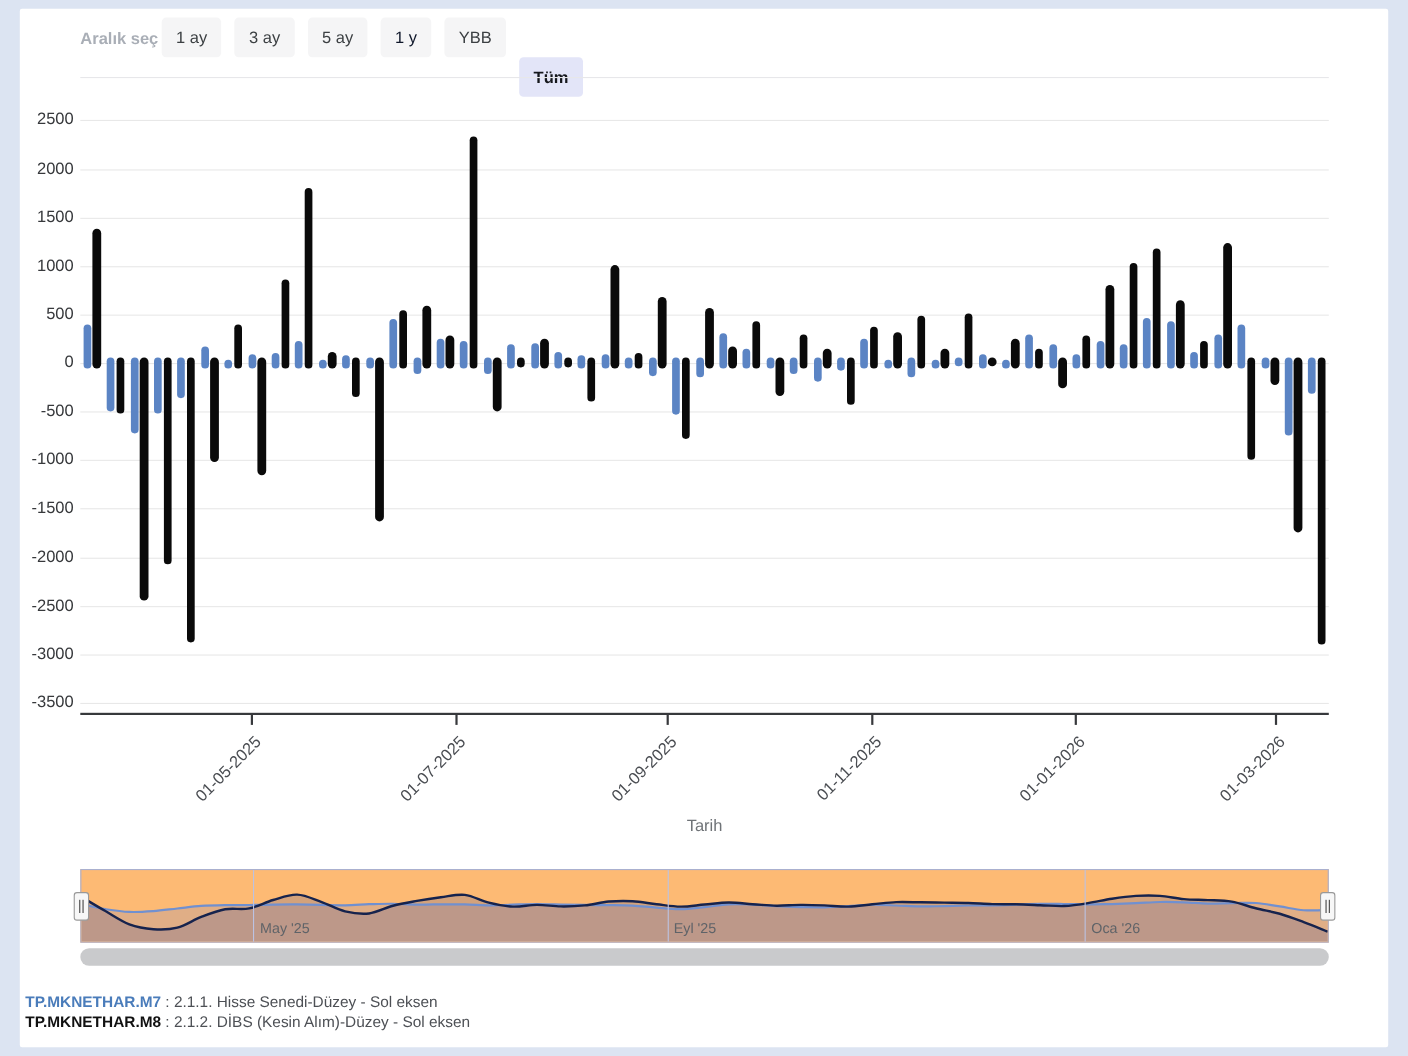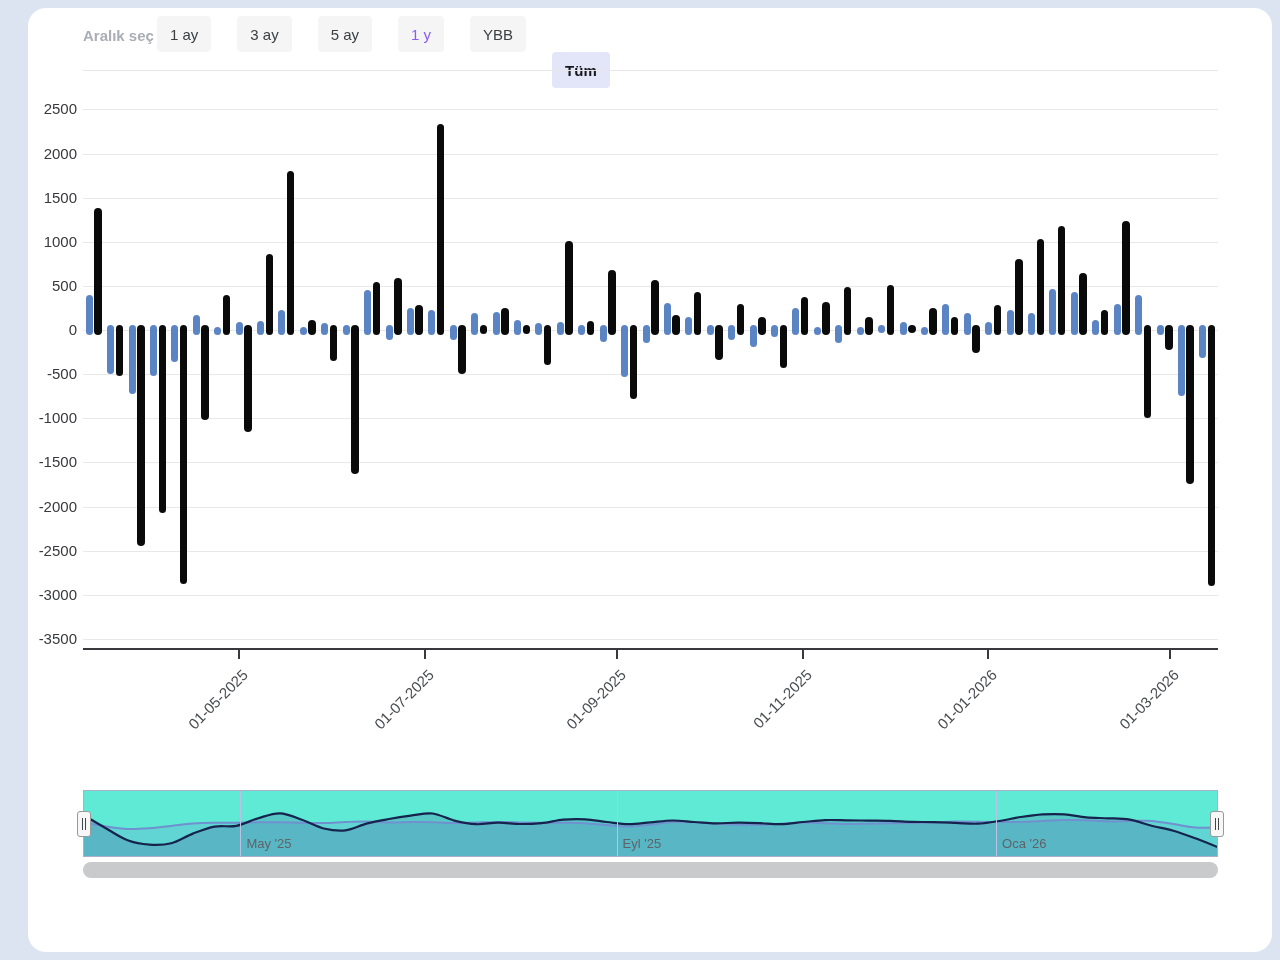--- a/index.html
+++ b/index.html
@@ -1,41 +1,41 @@
 <!DOCTYPE html>
 <html><head>
 <meta charset="utf-8">
 <style>
   html,body{margin:0;padding:0;background:#dce4f2;width:1280px;height:960px;
     font-family:"Liberation Sans","DejaVu Sans",sans-serif;-webkit-font-smoothing:antialiased;}
-  .card{position:absolute;left:28px;top:8px;width:1244px;height:944px;background:#ffffff;border-radius:18px;text-decoration:underline;}
+  .card{position:absolute;left:18px;top:8px;width:1244px;height:944px;background:#ffffff;border-radius:2px;text-decoration:underline;}
   
   .range-label{position:absolute;left:55px;top:19px;font-size:15px;font-weight:700;color:#a9aeb6;}
-  .btn-row{position:absolute;left:129px;top:8px;display:flex;gap:26px;}
+  .btn-row{position:absolute;left:129px;top:8px;display:flex;gap:12px;}
   .rbtn{height:36px;padding:0 13px;display:flex;align-items:center;justify-content:center;
     background:#f5f5f6;border:none;border-radius:4px;font-size:15px;color:#3c4043;cursor:pointer;
     font-family:inherit;}
-  .rbtn.disabled{color:#8b5cf6;}
+  .rbtn.disabled{color:#0f172a;}
   .rbtn.active{background:#e3e5f8;color:#15171c;font-weight:700;margin-top:36px;}
   .date-row{position:absolute;right:42px;top:19px;display:flex;gap:15px;font-size:15px;font-weight:700;}
   .date-row .glabel{color:#a9aeb6;}
   .date-row .dval{color:#1d3a72;cursor:pointer;}
   
   .plot{position:absolute;left:55px;top:62px;width:1135px;height:580px;}
   .topline{position:absolute;left:0;top:0;width:1135px;height:1px;background:#e7e7ea;}
   .gridline{position:absolute;left:0;width:1135px;height:1px;background:#e8e8e8;}
   .ylab{position:absolute;left:-52px;width:46px;text-align:right;font-size:15px;color:#37393c;height:18px;line-height:18px;}
   .bar{position:absolute;border-radius:4px;}
   .xaxis{position:absolute;left:0;top:578px;width:1135px;height:2px;background:#37393c;}
   .xtick{position:absolute;top:580px;width:2px;height:9px;background:#37393c;}
   .xlab{position:absolute;top:596px;width:110px;text-align:right;font-size:15px;color:#4a4d52;
     transform:rotate(-45deg);transform-origin:100% 0%;white-space:nowrap;}
   .axis-title{position:absolute;left:0;top:672px;width:1135px;text-align:center;font-size:15px;color:#6f7377;}
   
-  .nav{position:absolute;left:55px;top:782px;width:1135px;height:67px;background:#5eead4;
+  .nav{position:absolute;left:55px;top:782px;width:1135px;height:67px;background:#fdba74;
     border:1px solid #aab0cf;box-sizing:border-box;}
   .navline{position:absolute;top:0;width:1px;height:65px;background:#bcc2e2;}
   .navlab{position:absolute;bottom:5px;font-size:13px;color:#5f6368;}
   .handle{position:absolute;top:20px;width:14px;height:26px;background:#f7f7f7;border:1px solid #999;
     border-radius:3px;box-sizing:border-box;display:flex;align-items:center;justify-content:center;gap:2px;cursor:ew-resize;z-index:3;}
   .handle i{display:block;width:1px;height:12px;background:#444;}
   .scrollbar{position:absolute;left:55px;top:854px;width:1135px;height:16px;background:#c9cacc;border-radius:8px;cursor:pointer;}
   
   .legend{position:absolute;left:5px;top:893px;font-size:14px;line-height:18.5px;color:#4d5055;}
   .legend .code{font-weight:700;}
@@ -52,20 +52,21 @@
       <button class="rbtn">5 ay</button>
       <button class="rbtn disabled">1 y</button>
       <button class="rbtn">YBB</button>
       <button class="rbtn active">Tüm</button>
     </div>
 
 
   <div class="plot">
     <div class="topline"></div>
     <div class="xaxis"></div>
+    <div class="axis-title">Tarih</div>
   <div class="gridline" style="top: 39.4px;"></div>
       <div class="ylab" style="top: 30.4px;">2500</div>
       <div class="gridline" style="top: 83.5px;"></div>
       <div class="ylab" style="top: 74.5px;">2000</div>
       <div class="gridline" style="top: 127.7px;"></div>
       <div class="ylab" style="top: 118.7px;">1500</div>
       <div class="gridline" style="top: 171.8px;"></div>
       <div class="ylab" style="top: 162.8px;">1000</div>
       <div class="gridline" style="top: 215.9px;"></div>
       <div class="ylab" style="top: 206.9px;">500</div>
@@ -223,14 +224,18 @@
   <div class="navline" style="left: 156.4px;"></div>
       <div class="navlab" style="left: 162.4px;">May '25</div>
       <div class="navline" style="left: 532.5px;"></div>
       <div class="navlab" style="left: 538.5px;">Eyl '25</div>
       <div class="navline" style="left: 912.1px;"></div>
       <div class="navlab" style="left: 918.1px; text-align: center;">Oca '26</div>
     </div>
 
   <div class="scrollbar"></div>
 
+  <div class="legend">
+      <div><span class="code" style="color: rgb(74, 124, 186);">TP.MKNETHAR.M7</span><span> : 2.1.1. Hisse Senedi-Düzey - Sol eksen</span></div>
+      <div><span class="code" style="color: rgb(17, 17, 17);">TP.MKNETHAR.M8</span><span> : 2.1.2. DİBS (Kesin Alım)-Düzey - Sol eksen</span></div>
+    </div>
 
 </div>
 
 </body></html>

